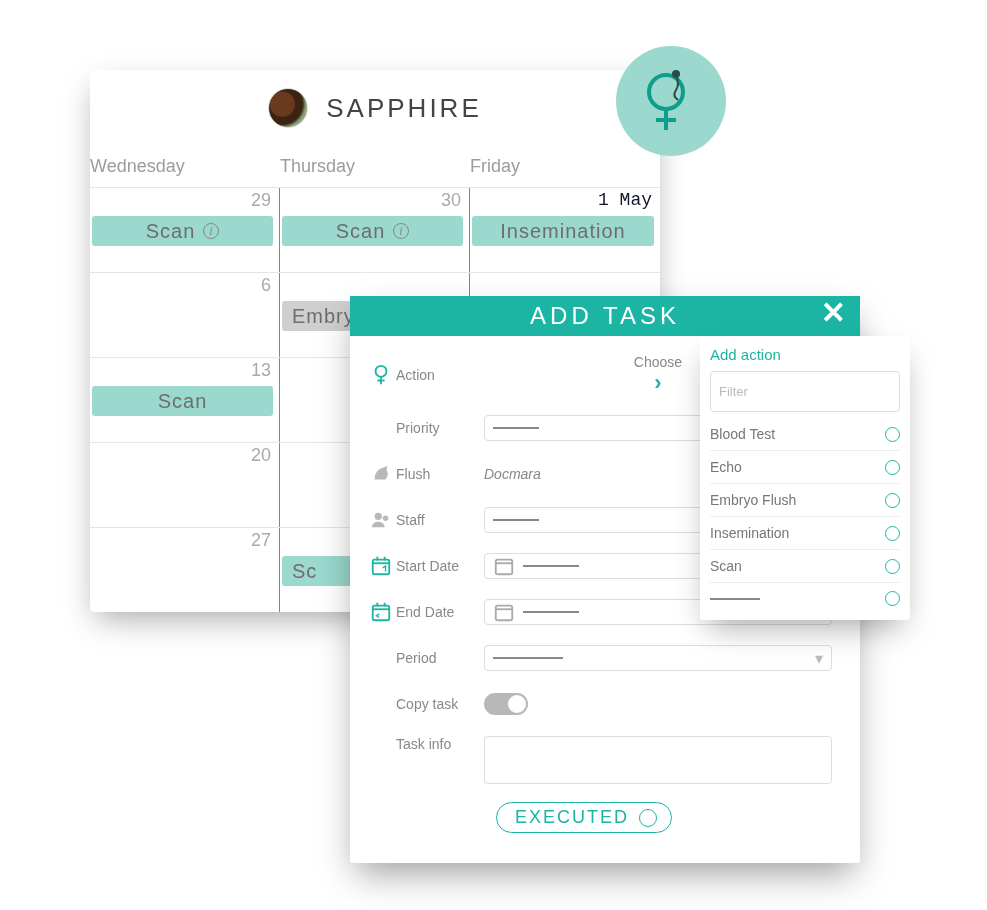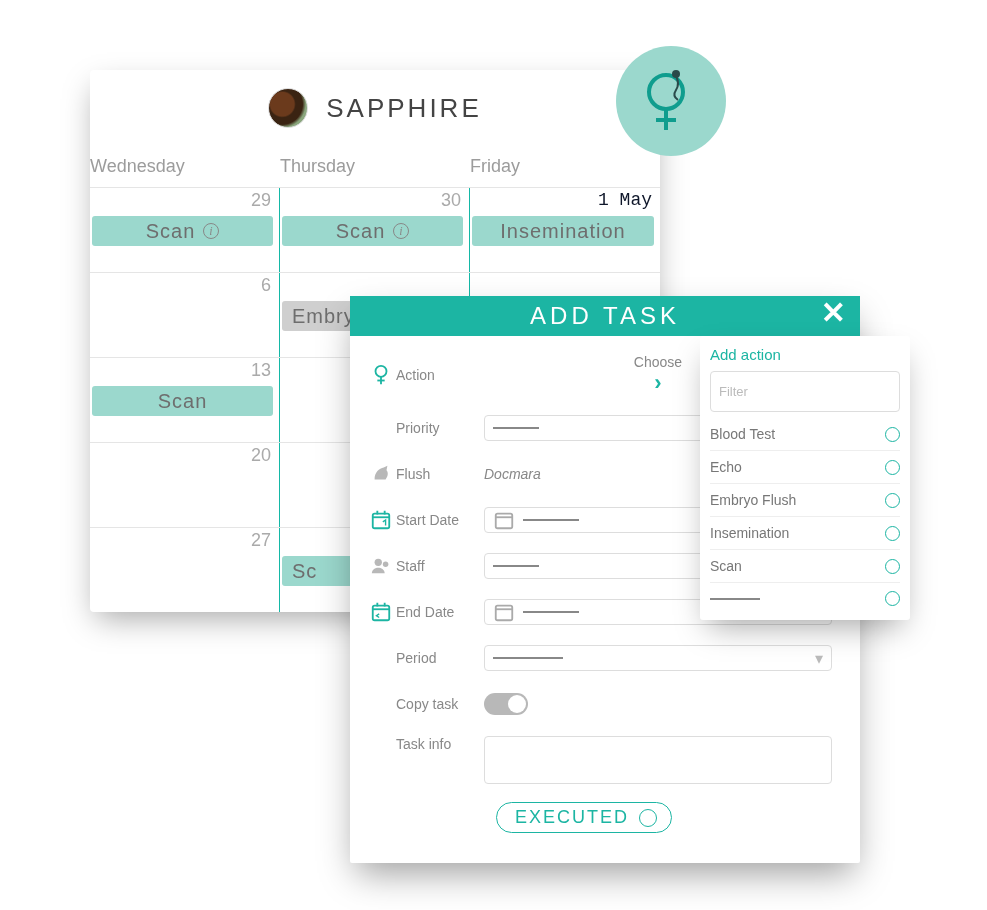--- a/index.html
+++ b/index.html
@@ -319,20 +319,34 @@
     </div>
 
     <div class="row">
       <span class="ico grey">
         <svg viewBox="0 0 24 24">
             <path d="M5 18 C5 10 10 6 15 5 L19 3 L18 8 C20 10 20 14 17 18 Z" fill="currentColor"></path>
           </svg>
       </span>
       <span class="lbl">Flush</span>
       <span class="horse-val">Docmara</span>
+    </div>
+
+    <div class="row">
+      <span class="ico grey">
+        <svg viewBox="0 0 24 24">
+            <circle cx="9" cy="8" r="4" fill="currentColor"></circle>
+            <circle cx="17" cy="10" r="3" fill="currentColor"></circle>
+            <path d="M2 20c0-4 4-6 7-6s7 2 7 6" fill="currentColor"></path>
+          </svg>
+      </span>
+      <span class="lbl">Staff</span>
+      <div class="textline">
+          <span class="dash"></span>
+        </div>
     </div>
 
     <div class="row">
       <span class="ico">
         <svg viewBox="0 0 24 24">
             <rect x="3" y="5" width="18" height="16" rx="2" fill="none" stroke="currentColor" stroke-width="2"></rect>
             <line x1="3" y1="9" x2="21" y2="9" stroke="currentColor" stroke-width="2"></line>
             <path d="M9 13l4 4M13 13l-4 4" stroke="currentColor" stroke-width="0"></path>
             <path d="M8 2v4M16 2v4" stroke="currentColor" stroke-width="2"></path>
             <path d="M14 14l3-2v6" stroke="currentColor" stroke-width="1.5" fill="none"></path>
@@ -344,34 +358,20 @@
           <svg width="16" height="16" viewBox="0 0 24 24">
               <rect x="3" y="5" width="18" height="16" rx="2" fill="none" stroke="currentColor" stroke-width="2"></rect>
               <line x1="3" y1="9" x2="21" y2="9" stroke="currentColor" stroke-width="2"></line>
             </svg>
         </span>
         <span class="dash" style="width:56px;height:2px;background:#888"></span>
       </div>
     </div>
 
     <div class="row">
-      <span class="ico grey">
-        <svg viewBox="0 0 24 24">
-            <circle cx="9" cy="8" r="4" fill="currentColor"></circle>
-            <circle cx="17" cy="10" r="3" fill="currentColor"></circle>
-            <path d="M2 20c0-4 4-6 7-6s7 2 7 6" fill="currentColor"></path>
-          </svg>
-      </span>
-      <span class="lbl">Staff</span>
-      <div class="textline">
-          <span class="dash"></span>
-        </div>
-    </div>
-
-    <div class="row">
       <span class="ico">
         <svg viewBox="0 0 24 24">
             <rect x="3" y="5" width="18" height="16" rx="2" fill="none" stroke="currentColor" stroke-width="2"></rect>
             <line x1="3" y1="9" x2="21" y2="9" stroke="currentColor" stroke-width="2"></line>
             <path d="M8 2v4M16 2v4" stroke="currentColor" stroke-width="2"></path>
             <path d="M10 14l-3 2 3 2" stroke="currentColor" stroke-width="1.5" fill="none"></path>
           </svg>
       </span>
       <span class="lbl">End Date</span>
       <div class="datebox">

